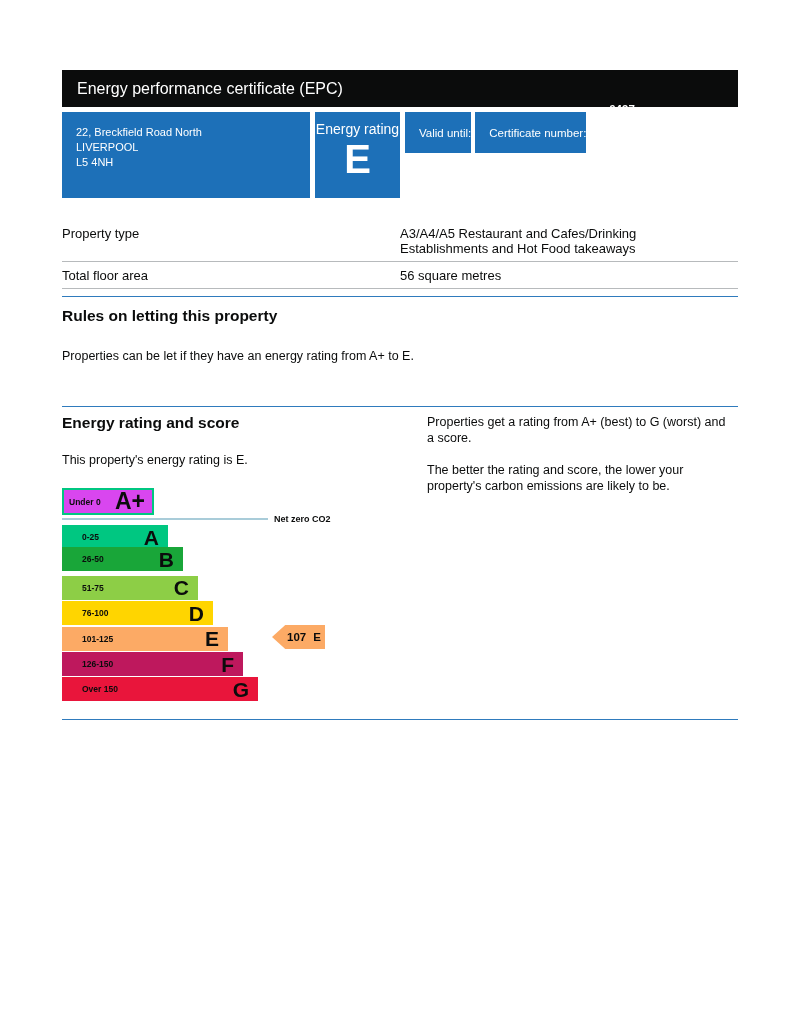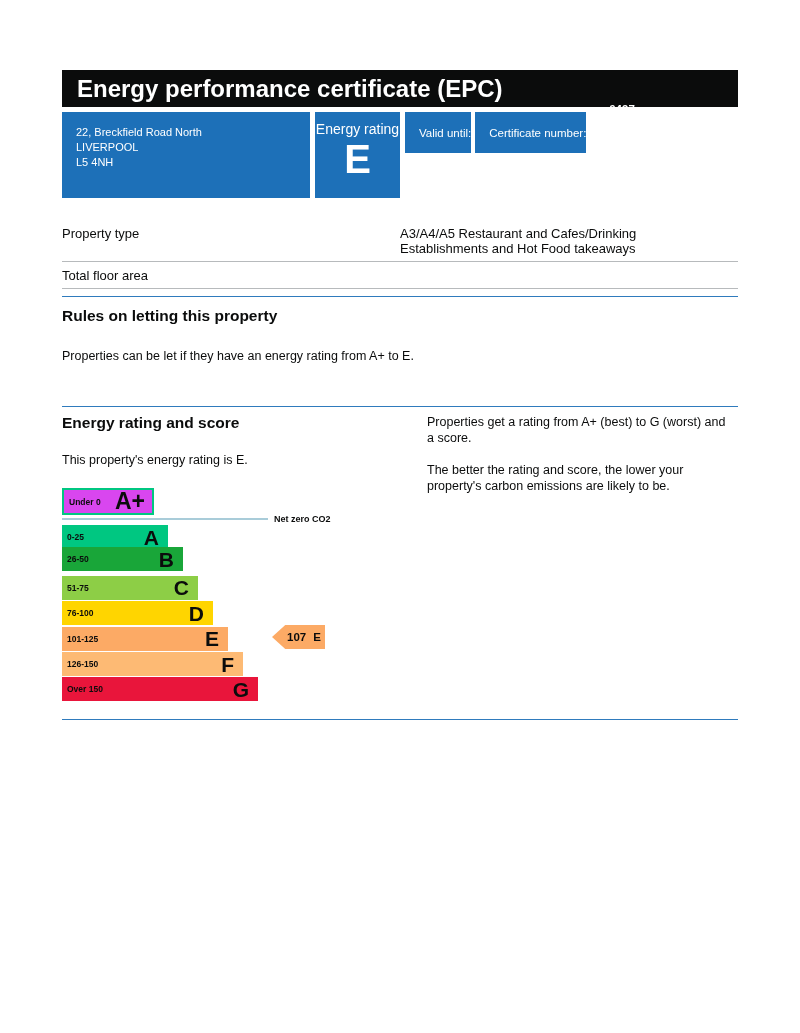--- a/index.html
+++ b/index.html
@@ -15,21 +15,21 @@
   body{
     width:800px;height:1033px;position:relative;
     font-family:"Liberation Sans","DejaVu Sans",sans-serif;
     color:var(--ink);
   }
   .abs{position:absolute;left:62px;width:676px;}
 
   
   .header-bar{
     top:70px;height:37px;background:var(--ink);color:#ffffff;
-    font-size:24px;font-weight:bold;line-height:37px;padding-left:15px;
+    font-size:16px;font-weight:normal;line-height:37px;padding-left:15px;
   }
 
   
   .summary-panel{top:112px;height:86px;display:flex;gap:5px;}
   .address-box{
     width:248px;height:86px;background:var(--panel-blue);color:#fff;
     padding:13px 14px;font-size:11px;line-height:15px;
   }
   .rating-box{
     width:85px;height:86px;background:var(--panel-blue);color:#fff;
@@ -72,21 +72,21 @@
   .aplus-box{
     position:absolute;top:0;left:0;height:27px;background:#d946ef;
     border:2px solid #00c781;display:flex;align-items:center;
   }
   .band-range{font-size:8.5px;font-weight:bold;padding-left:5px;color:var(--ink);}
   .band-letter{margin-left:auto;padding-right:9px;font-size:21px;font-weight:bold;color:var(--ink);line-height:1;}
   .aplus-box .band-letter{font-size:23px;padding-right:7px;}
   .netzero-line{position:absolute;top:30px;left:0;width:206px;height:2px;background:var(--netzero);}
   .netzero-label{position:absolute;top:26px;left:212px;font-size:9px;font-weight:bold;white-space:nowrap;}
   .epc-band{
-    position:absolute;left:0;height:24px;display:flex;align-items:center;
+    position:absolute;left:0;height:24px;display:flex;align-items:center;padding-left:15px;
   }
   .score-pointer{
     position:absolute;left:210px;width:53px;height:24px;background:var(--pointer);
     clip-path:polygon(0% 50%,25% 0%,100% 0%,100% 100%,25% 100%);
     display:flex;align-items:center;justify-content:center;
     padding-left:11px;gap:7px;font-size:11.5px;font-weight:bold;color:var(--ink);
   }
   .line-after-table{top:296px;}
   .line-after-rules{top:406px;}
   .line-after-chart{top:719px;}
@@ -118,20 +118,21 @@
   </div>
 </div>
 
 <div class="abs details-table">
     <div class="detail-row">
     <div class="detail-label">Property type</div>
     <div class="detail-value">A3/A4/A5 Restaurant and Cafes/Drinking Establishments and Hot Food takeaways</div>
   </div>
     <div class="detail-row">
     <div class="detail-label">Total floor area</div>
+    <div class="detail-value">56 square metres</div>
   </div>
   </div>
 
 <div class="abs section-line line-after-table"></div>
 
 <div class="abs heading rules-heading">Rules on letting this property</div>
 <div class="abs body-text rules-body">Properties can be let if they have an energy rating from A+ to E.</div>
 
 <div class="abs section-line line-after-rules"></div>
 
@@ -163,21 +164,21 @@
     <span class="band-letter">C</span>
   </div>
       <div class="epc-band" style="top: 113.2px; width: 151px; background: rgb(255, 213, 0); gap: 44px;">
     <span class="band-range">76-100</span>
     <span class="band-letter">D</span>
   </div>
       <div class="epc-band" style="top: 138.6px; width: 166px; background: rgb(252, 170, 101);">
     <span class="band-range">101-125</span>
     <span class="band-letter">E</span>
   </div>
-      <div class="epc-band" style="top: 164px; width: 181px; background: #fdba74;">
+      <div class="epc-band" style="top: 164px; width: 181px; background: #be185d;">
     <span class="band-range">126-150</span>
     <span class="band-letter">F</span>
   </div>
       <div class="epc-band" style="top: 189.4px; width: 196px; background: rgb(233, 21, 59);">
     <span class="band-range">Over 150</span>
     <span class="band-letter">G</span>
   </div>
     </div>
   <div class="score-pointer" style="top: 137px;">
     <span>107</span>

